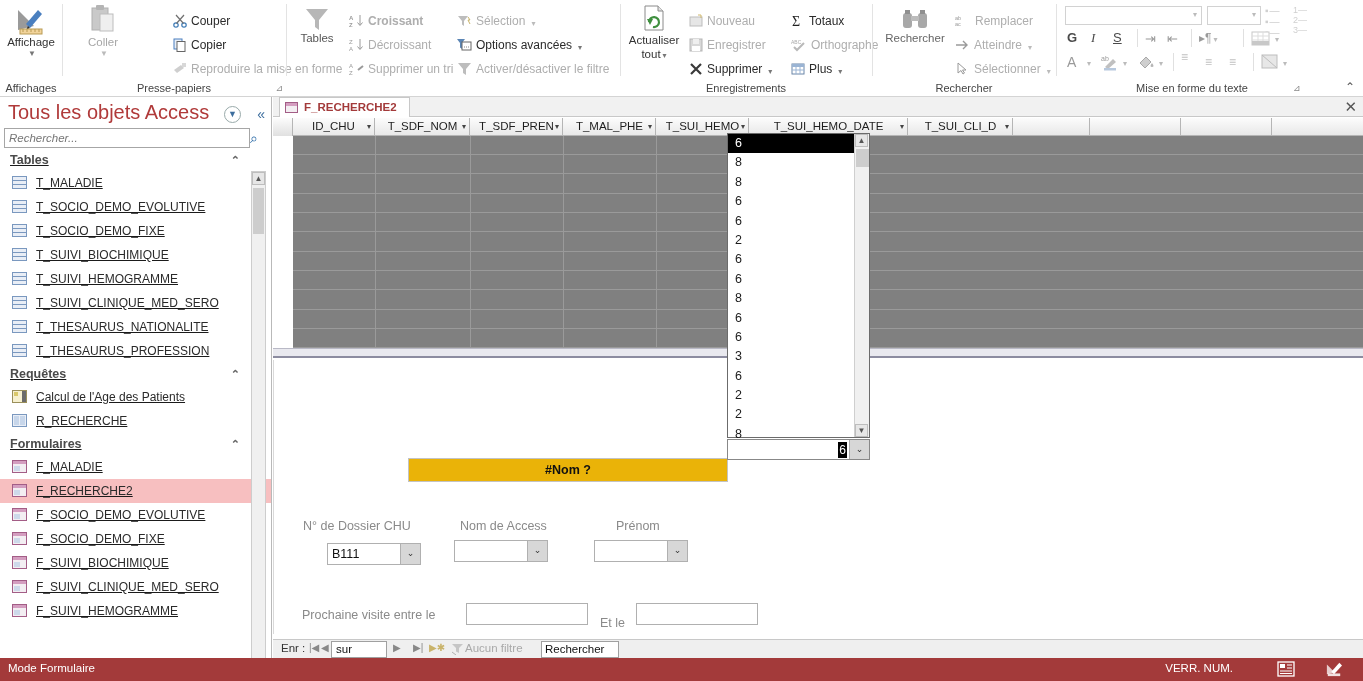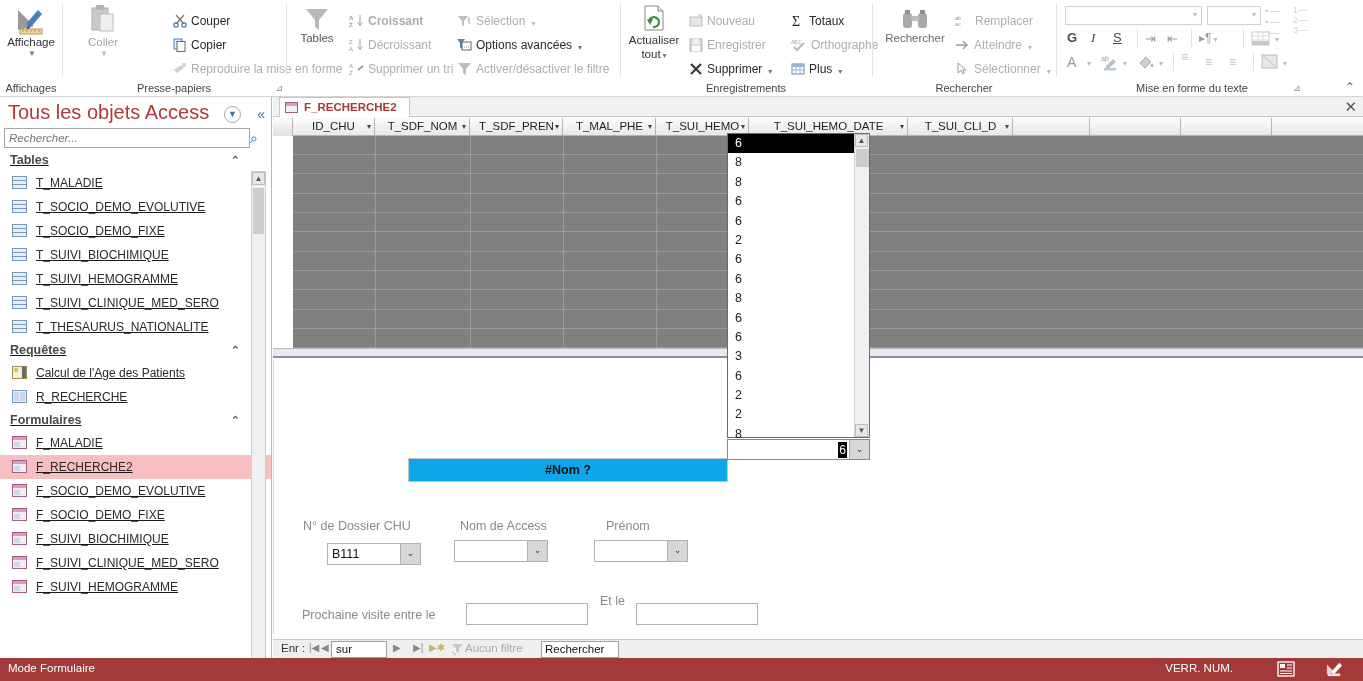--- a/index.html
+++ b/index.html
@@ -153,21 +153,21 @@
     background:#e9e9ef; border-top:1px solid #b9b9c6; border-bottom:2px solid #8c8ca0;
   }
 
   
   #formbody {
     position:absolute; left:0; top:263px; width:1090px; height:274px;
     background:#ffffff; border-left:1px solid #d9d9d9;
   }
   .f-title-box {
     position:absolute; left:134px; top:98px; width:320px; height:24px;
-    border:1px solid #c3c3c3; background:#0ea5e9;
+    border:1px solid #c3c3c3; background:#eab308;
     text-align:center; line-height:22px; font-weight:bold; font-size:12.5px; color:#111;
   }
   .f-label {
     position:absolute; font-size:12.5px; color:#8a8a8a; white-space:nowrap;
   }
   .f-combo {
     position:absolute; height:22px; border:1px solid #b0b0b0; background:#fff;
     font-size:12.5px; color:#111; line-height:20px; padding-left:4px;
   }
   .f-combo .arw {
@@ -516,20 +516,21 @@
 
   <div class="nav-scroll" id="nav-list">
       <div class="nav-group-head"><span>Tables</span><span class="chev">⌃</span></div>
       <div class="nav-item"><span class="ic ic-table"></span><span>T_MALADIE</span></div>
       <div class="nav-item"><span class="ic ic-table"></span><span>T_SOCIO_DEMO_EVOLUTIVE</span></div>
       <div class="nav-item"><span class="ic ic-table"></span><span>T_SOCIO_DEMO_FIXE</span></div>
       <div class="nav-item"><span class="ic ic-table"></span><span>T_SUIVI_BIOCHIMIQUE</span></div>
       <div class="nav-item"><span class="ic ic-table"></span><span>T_SUIVI_HEMOGRAMME</span></div>
       <div class="nav-item"><span class="ic ic-table"></span><span>T_SUIVI_CLINIQUE_MED_SERO</span></div>
       <div class="nav-item"><span class="ic ic-table"></span><span>T_THESAURUS_NATIONALITE</span></div>
+      <div class="nav-item"><span class="ic ic-table"></span><span>T_THESAURUS_PROFESSION</span></div>
       <div class="nav-group-head"><span>Requêtes</span><span class="chev">⌃</span></div>
       <div class="nav-item"><span class="ic ic-calc"></span><span>Calcul de l'Age des Patients</span></div>
       <div class="nav-item"><span class="ic ic-query"></span><span>R_RECHERCHE</span></div>
       <div class="nav-group-head"><span>Formulaires</span><span class="chev">⌃</span></div>
       <div class="nav-item"><span class="ic ic-form"></span><span>F_MALADIE</span></div>
       <div class="nav-item selected"><span class="ic ic-form"></span><span>F_RECHERCHE2</span></div>
       <div class="nav-item"><span class="ic ic-form"></span><span>F_SOCIO_DEMO_EVOLUTIVE</span></div>
       <div class="nav-item"><span class="ic ic-form"></span><span>F_SOCIO_DEMO_FIXE</span></div>
       <div class="nav-item"><span class="ic ic-form"></span><span>F_SUIVI_BIOCHIMIQUE</span></div>
       <div class="nav-item"><span class="ic ic-form"></span><span>F_SUIVI_CLINIQUE_MED_SERO</span></div>
@@ -596,29 +597,29 @@
       <span>B111</span>
       <span class="arw">⌄</span>
     </div>
 
     <div class="f-label" style="left:186px;top:159px;">Nom de Access</div>
     <div class="f-combo" style="left:180px;top:180px;width:94px;">
       <span></span>
       <span class="arw">⌄</span>
     </div>
 
-    <div class="f-label" style="left:332px;top:159px;">Prénom</div>
+    <div class="f-label" style="left:342px;top:159px;">Prénom</div>
     <div class="f-combo" style="left:320px;top:180px;width:94px;">
       <span></span>
       <span class="arw">⌄</span>
     </div>
 
     <div class="f-label" style="left:28px;top:248px;">Prochaine visite entre le</div>
     <div class="f-text" style="left:192px;top:243px;width:122px;"></div>
-    <div class="f-label" style="left:326px;top:234px;text-align:right;">Et le</div>
+    <div class="f-label" style="left:326px;top:256px;text-align:right;">Et le</div>
     <div class="f-text" style="left:362px;top:243px;width:122px;"></div>
 
   </div>
 </div>
 
 <div id="dropdown">
   <div id="dd-items" style="position:absolute;left:0;top:0;width:128px;">
       <div class="dd-item sel">6</div>
       <div class="dd-item">8</div>
       <div class="dd-item">8</div>

